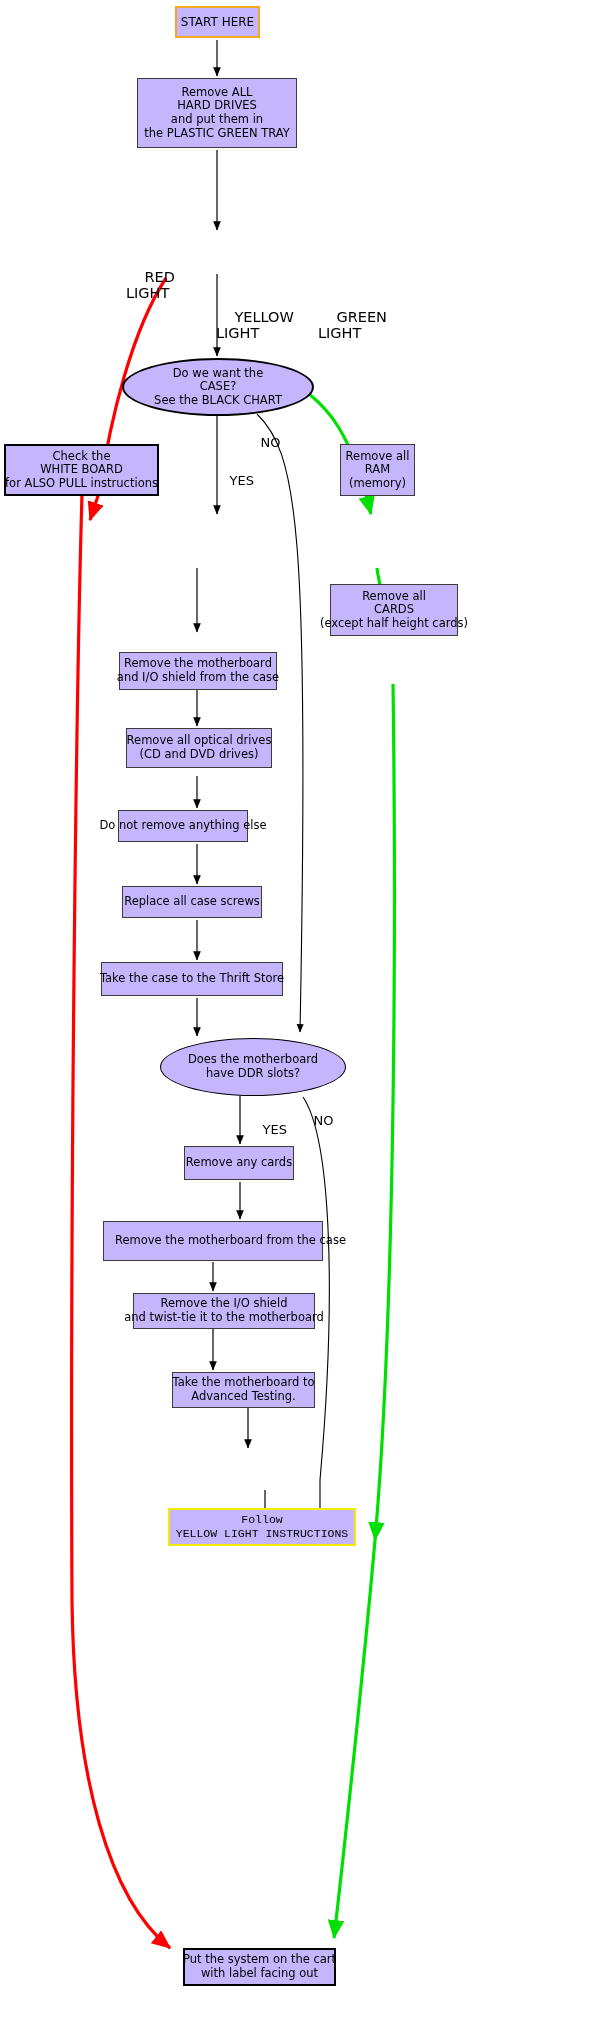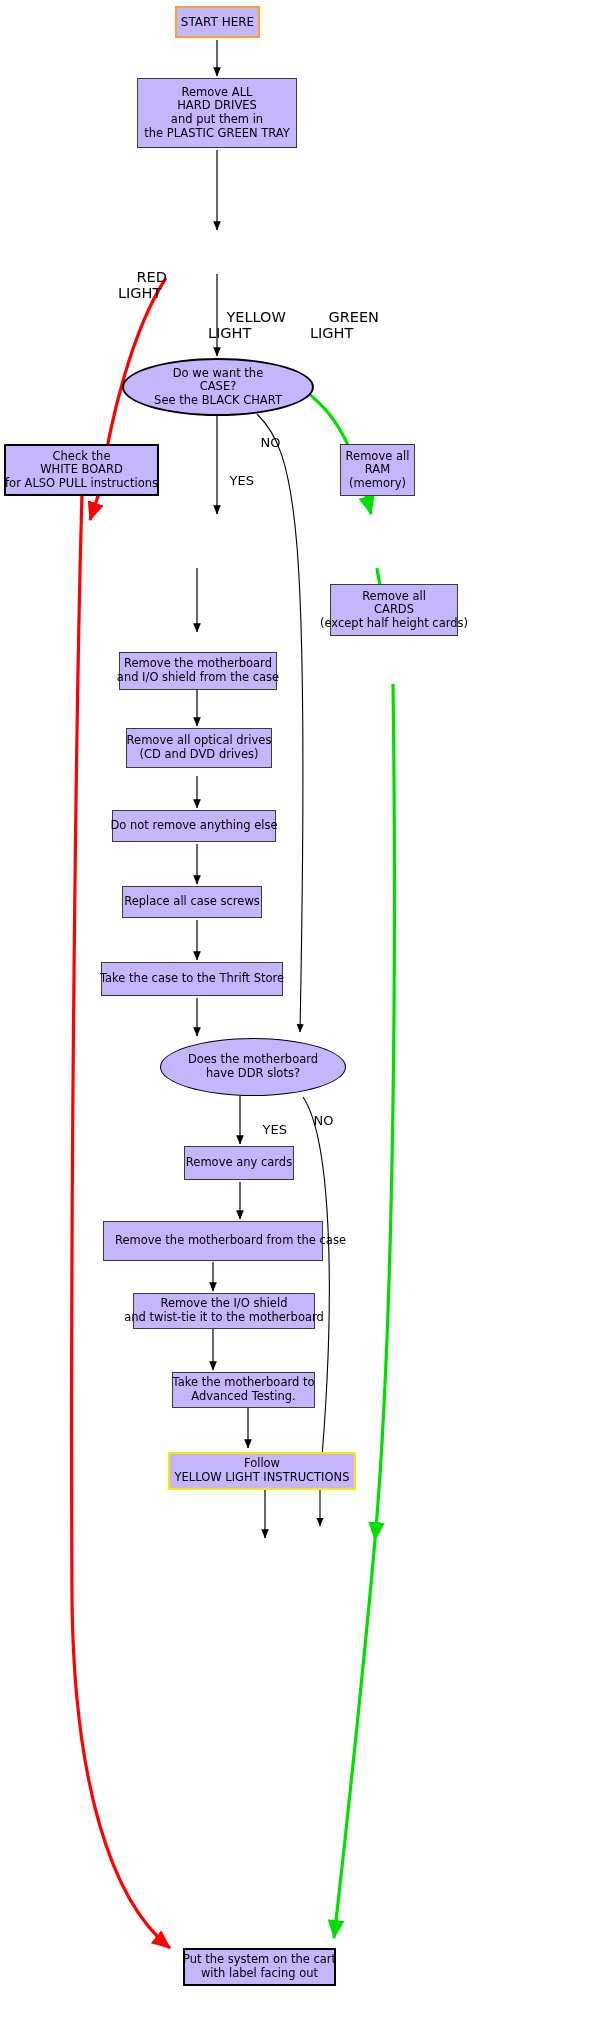--- a/index.html
+++ b/index.html
@@ -16,21 +16,21 @@
   .box-thick{border:2px solid #000000;}
   .box-start{border:2px solid #f5a623;}
   .box-yellow{border:2px solid #f2ea00;}
   .ell{border:1px solid #000000;border-radius:50%;}
   .ell-thick{border:2px solid #000000;border-radius:50%;}
   .f11{font-size:11.5px;}
   .f12{font-size:12px;}
 
   .elabel{position:absolute;z-index:4;white-space:pre;line-height:1.1;
           background:transparent;color:#000;}
-  .el-big{font-size:14.5px;}
+  .el-big{font-size:14.5px;margin-left:8px;}
   .el-sm{font-size:11.5px;}
 </style>
 </head>
 <body>
 
 <div id="canvas">
 
   <svg id="edges" viewBox="0 0 607 2024" xmlns="http://www.w3.org/2000/svg">
     <defs>
       <marker id="ah-black" markerWidth="9" markerHeight="9" refX="7.2" refY="3.2" orient="auto" markerUnits="strokeWidth">
@@ -139,21 +139,21 @@
   <div class="node box f11" style="left:119px;top:652px;width:158px;height:38px;">
     <span class="txt">Remove the motherboard
 and I/O shield from the case</span>
   </div>
 
   <div class="node box f11" style="left:126px;top:728px;width:146px;height:40px;">
     <span class="txt">Remove all optical drives
 (CD and DVD drives)</span>
   </div>
 
-  <div class="node box f11" style="left:112px;top:810px;width:164px;height:32px;">
+  <div class="node box f11" style="left:118px;top:810px;width:130px;height:32px;">
     <span class="txt">Do not remove anything else</span>
   </div>
 
   <div class="node box f11" style="left:122px;top:886px;width:140px;height:32px;">
     <span class="txt">Replace all case screws</span>
   </div>
 
   <div class="node box f11" style="left:101px;top:962px;width:182px;height:34px;">
     <span class="txt">Take the case to the Thrift Store</span>
   </div>
@@ -182,21 +182,21 @@
   <div class="node box f11" style="left:133px;top:1293px;width:182px;height:36px;">
     <span class="txt">Remove the I/O shield
 and twist-tie it to the motherboard</span>
   </div>
 
   <div class="node box f11" style="left:172px;top:1372px;width:143px;height:36px;">
     <span class="txt">Take the motherboard to
 Advanced Testing.</span>
   </div>
 
-  <div class="node box-yellow f11" style="left:168px;top:1452px;width:188px;height:38px;">
+  <div class="node box-yellow f11" style="left:168px;top:1508px;width:188px;height:38px;font-family:Liberation Mono, monospace;">
     <span class="txt">Follow
 YELLOW LIGHT INSTRUCTIONS</span>
   </div>
 
   <div class="node box-thick f11" style="left:183px;top:1948px;width:153px;height:38px;">
     <span class="txt">Put the system on the cart
 with label facing out</span>
   </div>
 
 </div>

